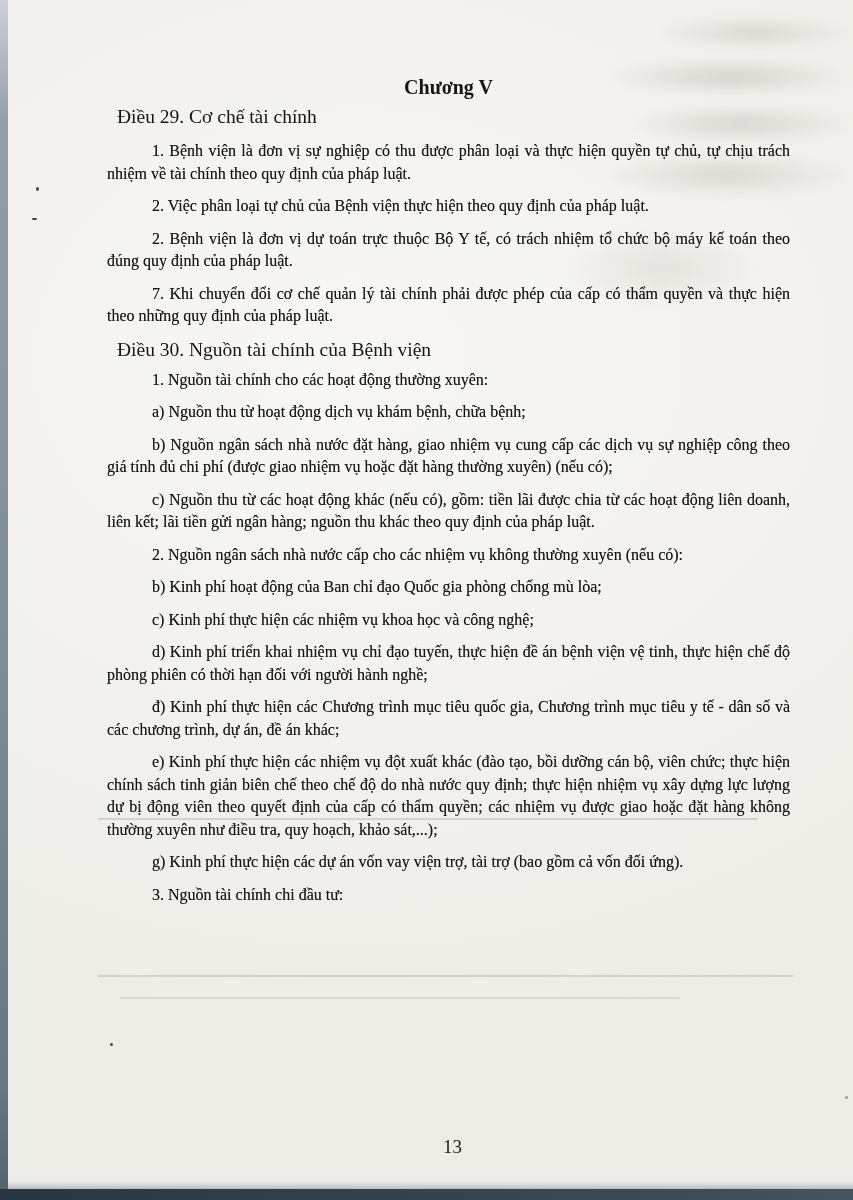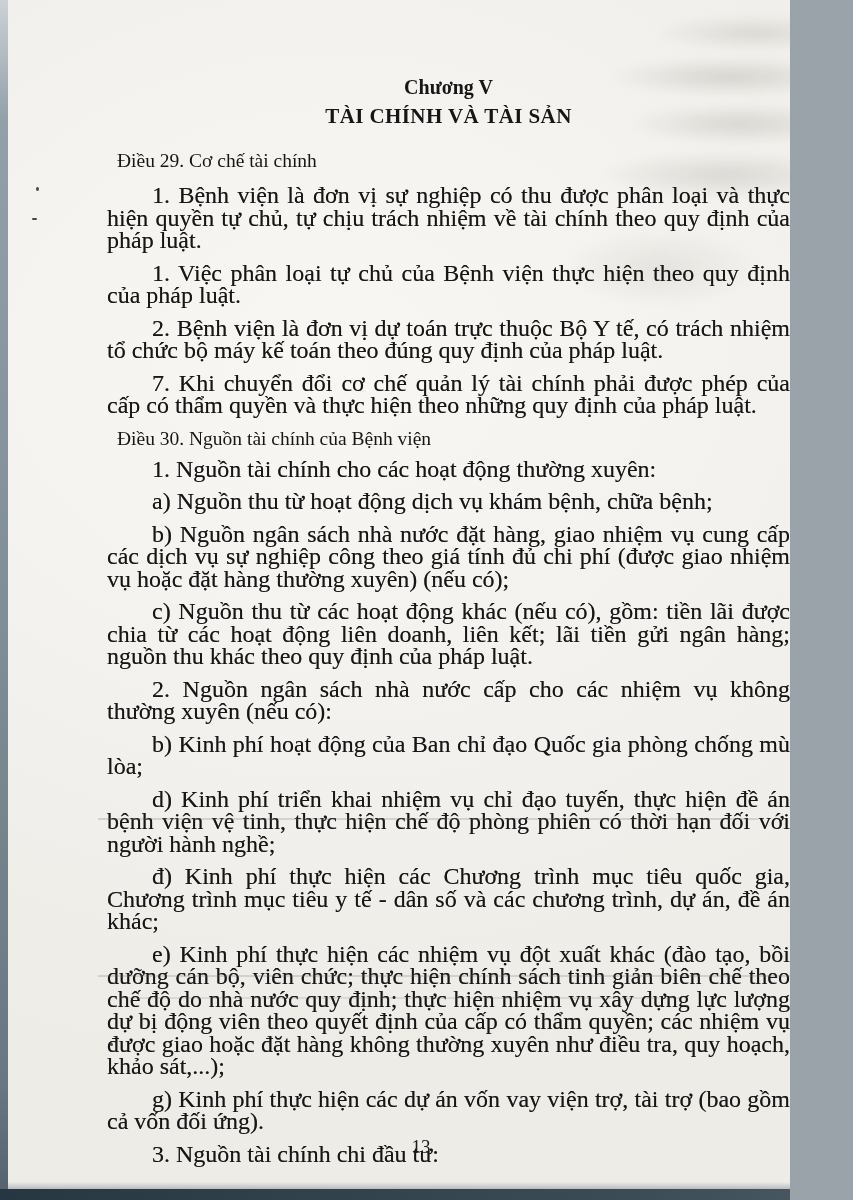--- a/index.html
+++ b/index.html
@@ -1,18 +1,18 @@
 <!DOCTYPE html>
 <html><head>
 <meta charset="utf-8">
 <style>
   html,body{margin:0;padding:0;background:#9aa3aa;}
   .scan{
     position:relative;
-    width:790px;height:1200px;
+    width:853px;height:1200px;
     overflow:hidden;
     background:
       radial-gradient(900px 700px at 42% 30%, #f8f7f3 0%, #f2f1ed 55%, #edecE7 100%),
       #f1f0ec;
     font-family:"Liberation Serif","DejaVu Serif",serif;
     color:#161616;
   }
   
   .edge-left{
     position:absolute;left:0;top:0;width:8px;height:100%;
@@ -44,21 +44,21 @@
   .sp2{left:32px;top:218px;width:5px;height:2px;border-radius:2px;}
   .sp3{left:110px;top:1043px;width:3px;height:3px;}
   .sp4{left:845px;top:1096px;width:3px;height:3px;opacity:.5;}
 
   .content{position:absolute;left:107px;top:76px;width:683px;}
   .chap-label{text-align:center;font-weight:bold;font-size:20px;line-height:22px;margin:0 0 7px 0;}
   .chap-title{text-align:center;font-weight:bold;font-size:21px;line-height:23px;letter-spacing:.4px;margin:0 0 21px 0;}
   .art{font-size:19.5px;line-height:23px;font-weight:normal;margin:0 0 12px 10px;}
   .art.m8{margin-bottom:8px;}
   .body-p{
-    font-size:24px;line-height:22.5px;
+    font-size:16px;line-height:22.5px;
     text-align:justify;text-indent:45px;
     margin:8px 0 10px 0;
     text-shadow:0 0 .5px rgba(20,20,20,.55);
   }
   .pagenum{
     position:absolute;top:1136px;left:0;right:0;
     text-align:center;font-size:19px;color:#1c1c1c;
     transform:translateX(26px);
   }
 </style>
@@ -68,35 +68,35 @@
 <div class="scan">
 
   <div class="ghost g1"></div>
   <div class="ghost g2"></div>
   <div class="ghost g3"></div>
   <div class="ghost g4"></div>
   <div class="ghost g5"></div>
 
   <div class="content">
     <div class="chap-label">Chương V</div>
-    <div class="chap-title">TÀI CHÍNH VÀ TÀI SẢN</div>
 
     <div class="art">Điều 29. Cơ chế tài chính</div>
     <p class="body-p">1. Bệnh viện là đơn vị sự nghiệp có thu được phân loại và thực hiện quyền tự chủ, tự chịu trách nhiệm về tài chính theo quy định của pháp luật.</p>
-    <p class="body-p">1. Việc phân loại tự chủ của Bệnh viện thực hiện theo quy định của pháp luật.</p>
+    <p class="body-p">2. Việc phân loại tự chủ của Bệnh viện thực hiện theo quy định của pháp luật.</p>
     <p class="body-p">2. Bệnh viện là đơn vị dự toán trực thuộc Bộ Y tế, có trách nhiệm tổ chức bộ máy kế toán theo đúng quy định của pháp luật.</p>
     <p class="body-p">7. Khi chuyển đổi cơ chế quản lý tài chính phải được phép của cấp có thẩm quyền và thực hiện theo những quy định của pháp luật.</p>
 
     <div class="art m8">Điều 30. Nguồn tài chính của Bệnh viện</div>
     <p class="body-p">1. Nguồn tài chính cho các hoạt động thường xuyên:</p>
     <p class="body-p">a) Nguồn thu từ hoạt động dịch vụ khám bệnh, chữa bệnh;</p>
     <p class="body-p">b) Nguồn ngân sách nhà nước đặt hàng, giao nhiệm vụ cung cấp các dịch vụ sự nghiệp công theo giá tính đủ chi phí (được giao nhiệm vụ hoặc đặt hàng thường xuyên) (nếu có);</p>
     <p class="body-p">c) Nguồn thu từ các hoạt động khác (nếu có), gồm: tiền lãi được chia từ các hoạt động liên doanh, liên kết; lãi tiền gửi ngân hàng; nguồn thu khác theo quy định của pháp luật.</p>
     <p class="body-p">2. Nguồn ngân sách nhà nước cấp cho các nhiệm vụ không thường xuyên (nếu có):</p>
     <p class="body-p">b) Kinh phí hoạt động của Ban chỉ đạo Quốc gia phòng chống mù lòa;</p>
+    <p class="body-p">c) Kinh phí thực hiện các nhiệm vụ khoa học và công nghệ;</p>
     <p class="body-p">d) Kinh phí triển khai nhiệm vụ chỉ đạo tuyến, thực hiện đề án bệnh viện vệ tinh, thực hiện chế độ phòng phiên có thời hạn đối với người hành nghề;</p>
     <p class="body-p">đ) Kinh phí thực hiện các Chương trình mục tiêu quốc gia, Chương trình mục tiêu y tế - dân số và các chương trình, dự án, đề án khác;</p>
     <p class="body-p">e) Kinh phí thực hiện các nhiệm vụ đột xuất khác (đào tạo, bồi dưỡng cán bộ, viên chức; thực hiện chính sách tinh giản biên chế theo chế độ do nhà nước quy định; thực hiện nhiệm vụ xây dựng lực lượng dự bị động viên theo quyết định của cấp có thẩm quyền; các nhiệm vụ được giao hoặc đặt hàng không thường xuyên như điều tra, quy hoạch, khảo sát,...);</p>
     <p class="body-p">g) Kinh phí thực hiện các dự án vốn vay viện trợ, tài trợ (bao gồm cả vốn đối ứng).</p>
     <p class="body-p">3. Nguồn tài chính chi đầu tư:</p>
   </div>
 
   <div class="pagenum">13</div>
 
   <div class="streak s1"></div>

